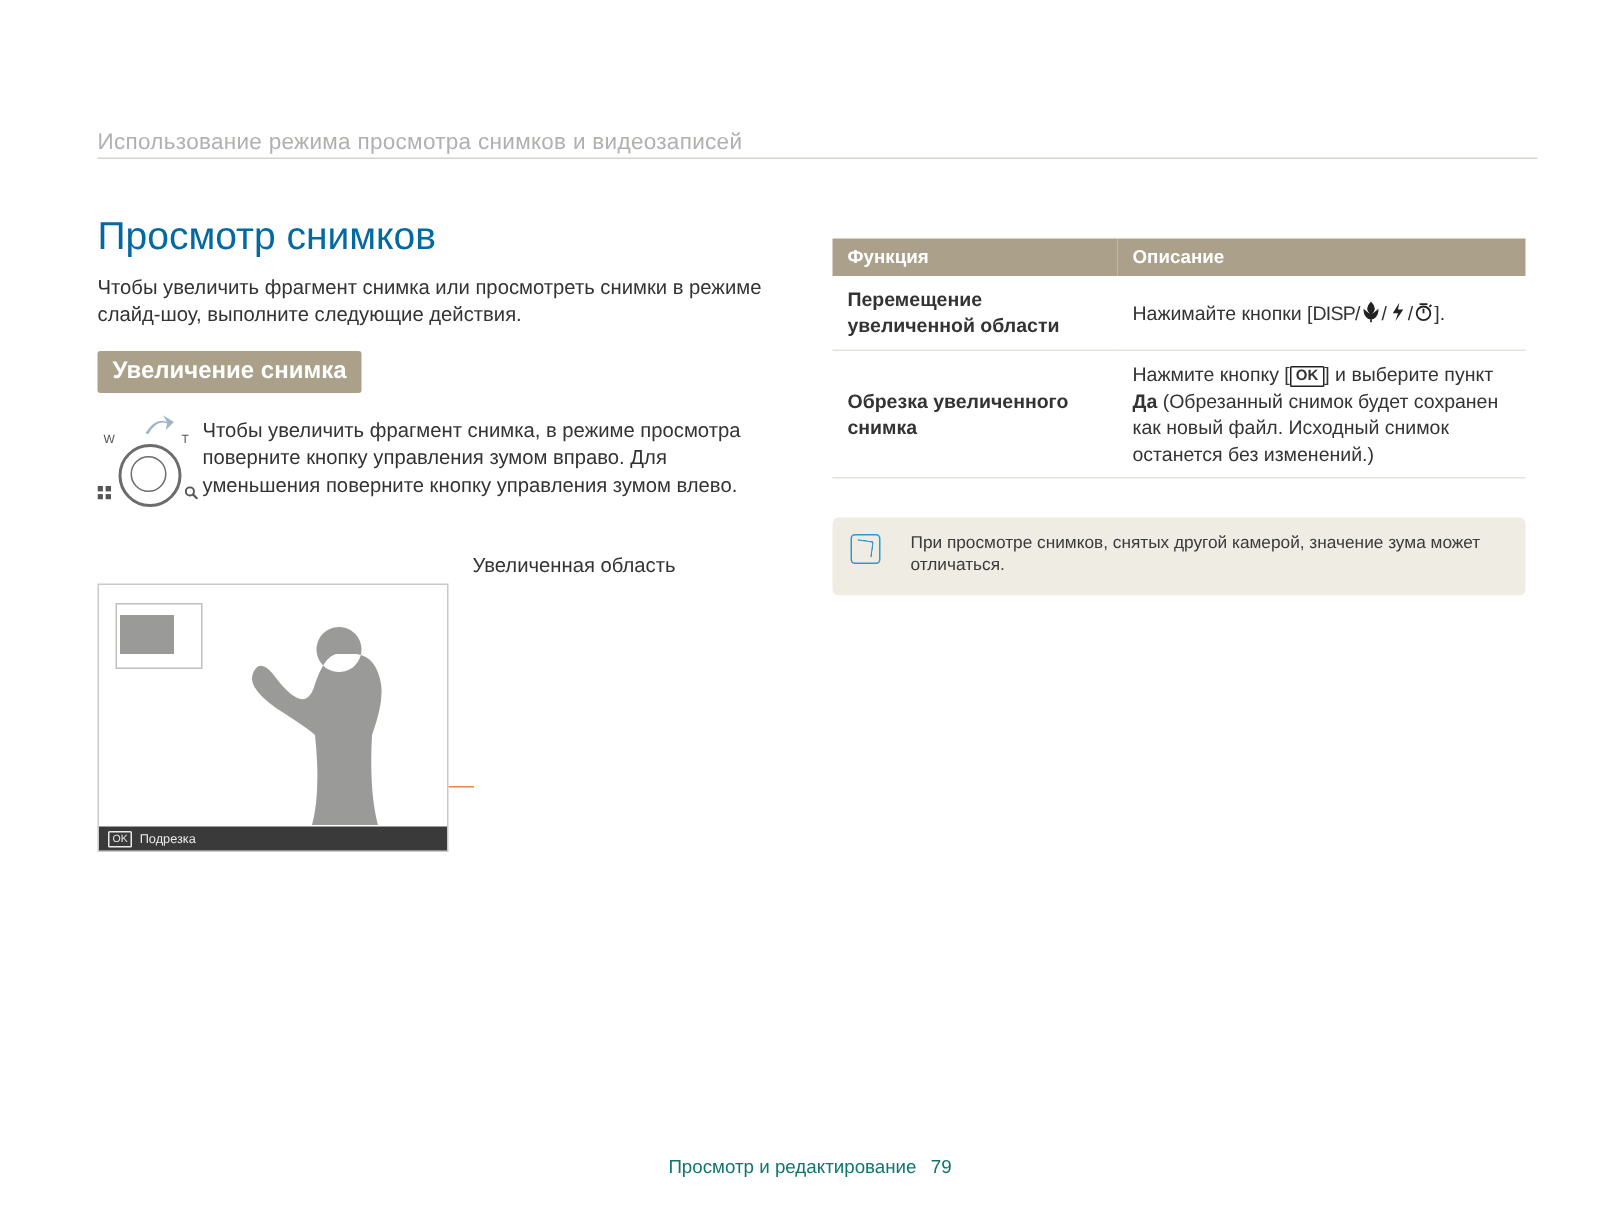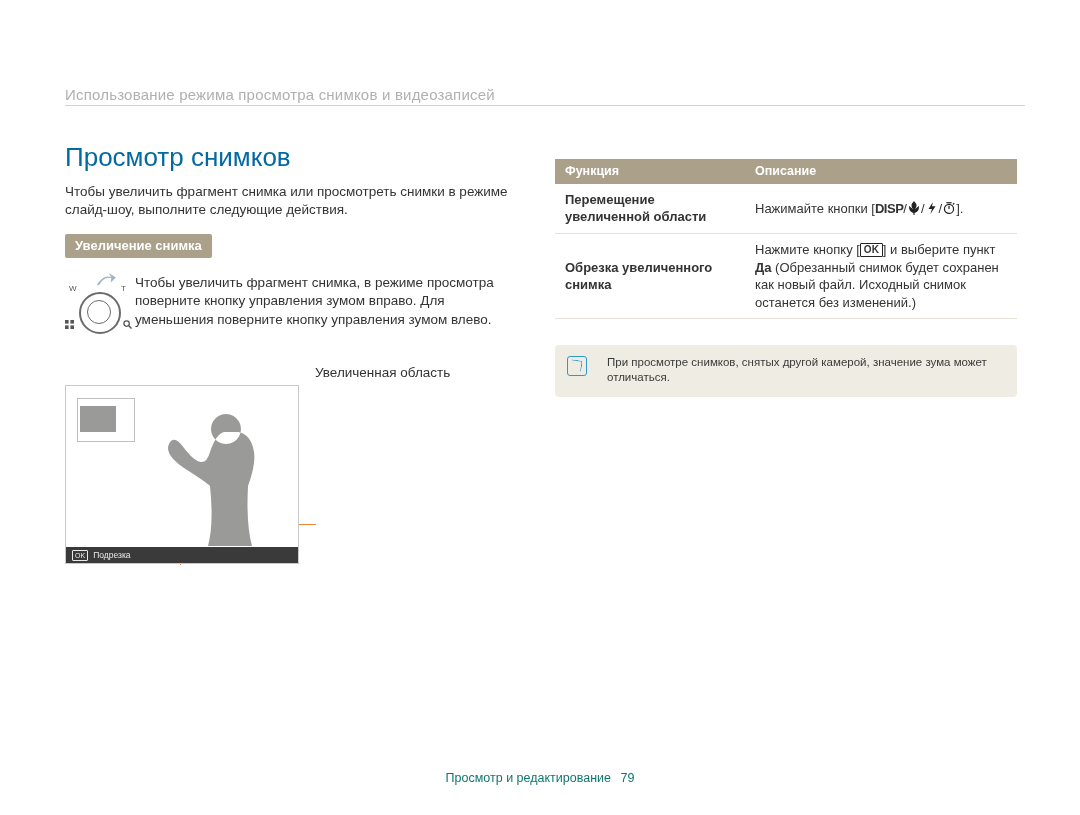--- a/index.html
+++ b/index.html
@@ -48,21 +48,21 @@
   .h1 {
     color: #0369a1;
     font-size: 26px;
     font-weight: 400;
     margin: 0 0 8px 0;
   }
   .sub-band {
     display: inline-block;
     background: #aba089;
     color: #fff;
-    font-size: 13px;
+    font-size: 16px;
     padding: 3px 10px 4px 10px;
     border-radius: 2px;
     margin: 14px 0 14px 0;
     font-weight: bold;
   }
   .zoom-row {
     display: flex;
     align-items: flex-start;
   }
   .zoom-icon {
@@ -216,21 +216,21 @@
   .tbl td {
     padding: 7px 10px 7px 10px;
     vertical-align: middle;
     border-bottom: 1px solid #e7e2d7;
     font-size: 13px;
   }
   .tbl td.func {
     font-weight: bold;
   }
   .disp-glyph {
-    font-weight: bold;
+    font-weight: normal;
     letter-spacing: -0.5px;
   }
   .icon-img { width:14px; height:14px; vertical-align:-2px; }
   .ok-inline {
     display: inline-block;
     border: 1.5px solid #222;
     font-size: 10px;
     font-weight: bold;
     line-height: 12px;
     padding: 0 3px;

